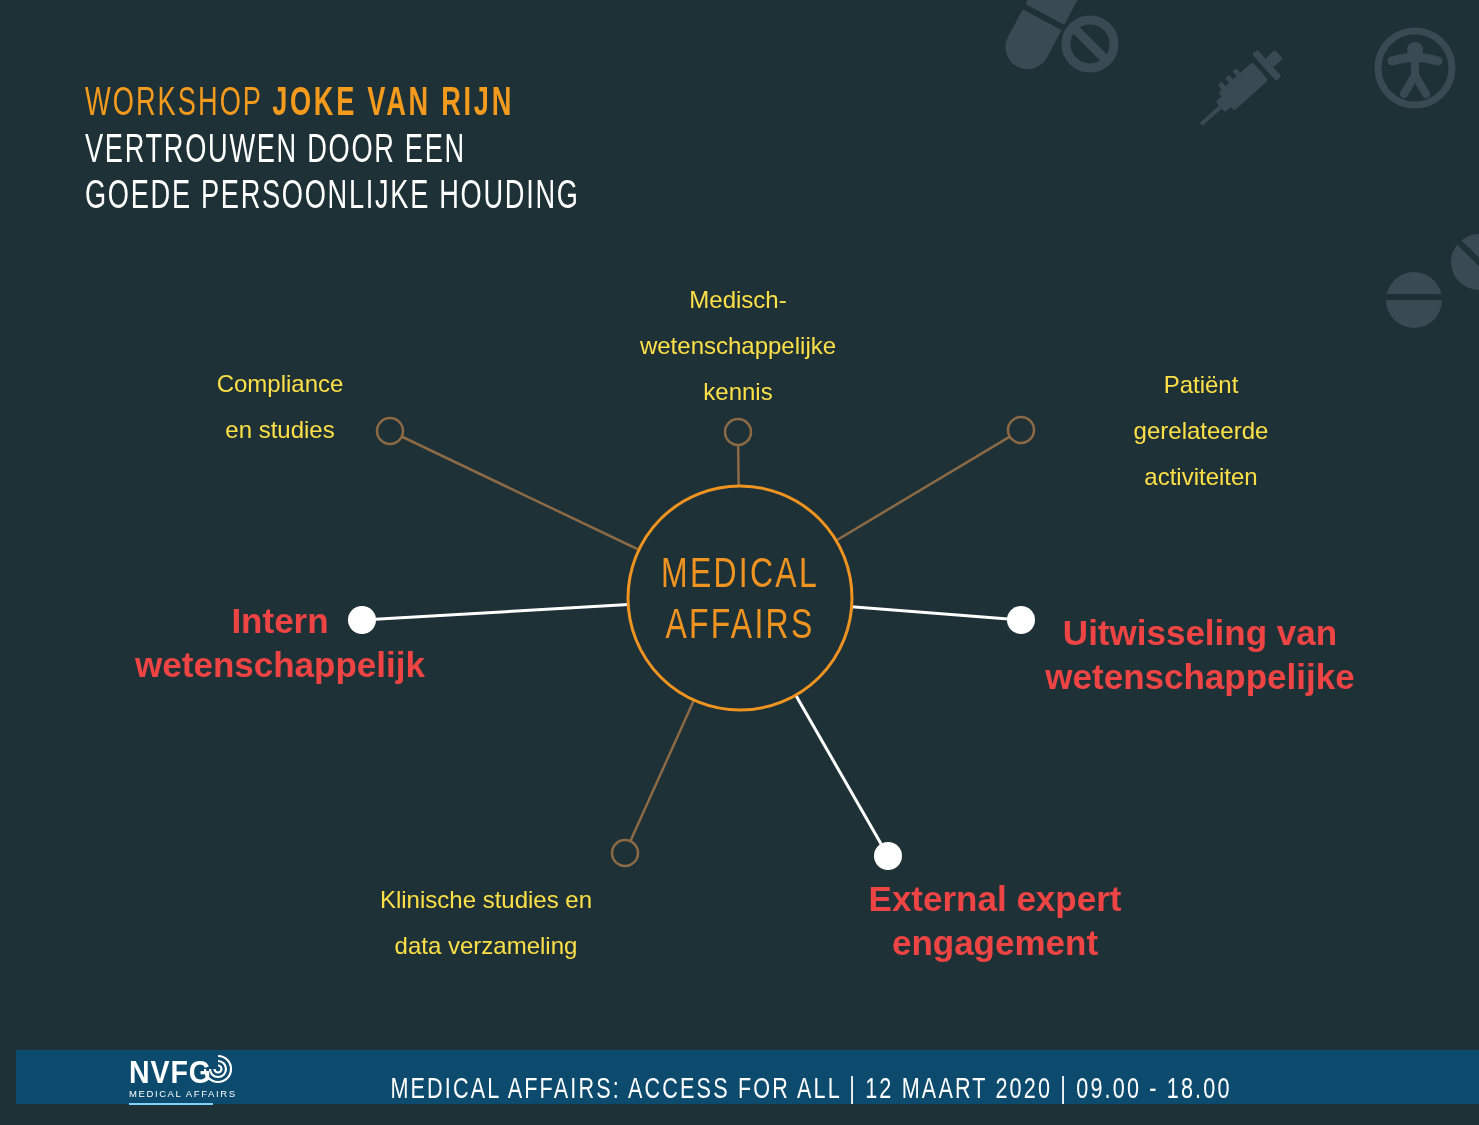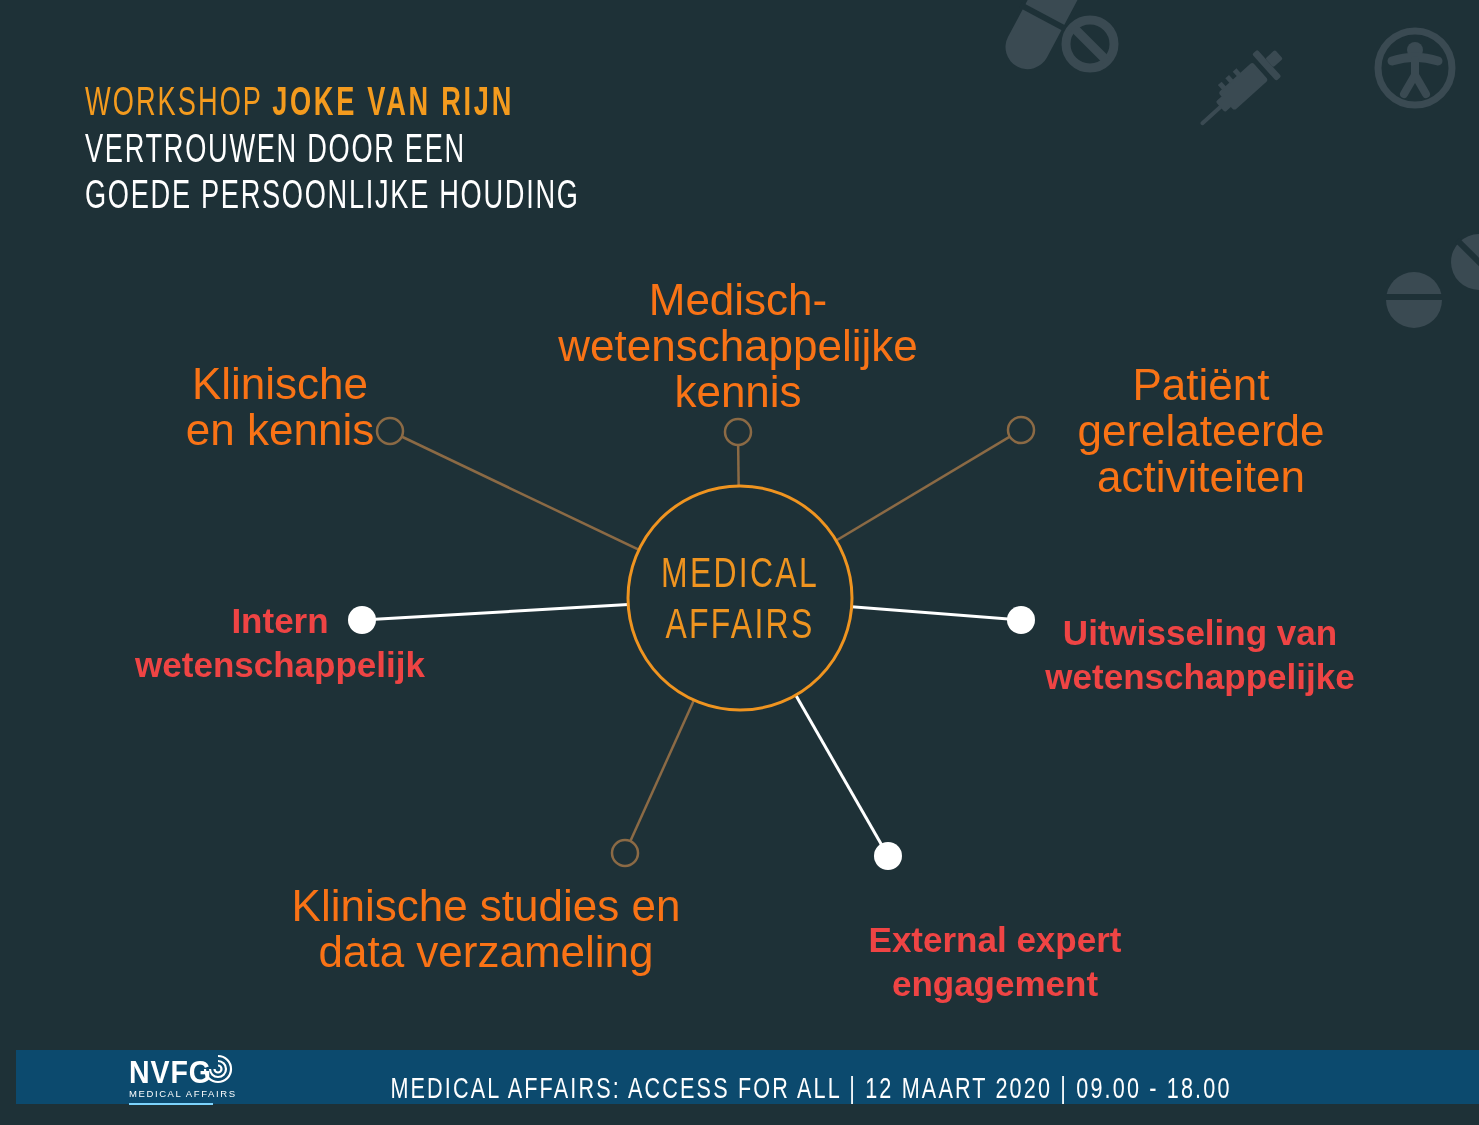--- a/index.html
+++ b/index.html
@@ -22,36 +22,36 @@
   .header .title-line {
     color:#ffffff; font-size:40px; line-height:46px;
     letter-spacing:2.5px; font-weight:400;
   }
   
   .diagram-svg { position:absolute; left:0; top:0; }
   .node-label {
     position:absolute; transform:translateX(-50%);
     text-align:center; white-space:nowrap;
   }
-  .muted  { color:#f97316; font-size:44px; line-height:46px; font-weight:400; }
+  .muted  { color:#fde047; font-size:24px; line-height:46px; font-weight:400; }
   .strong { color:#ef4444; font-size:35px; line-height:44px; font-weight:700; }
   .center-label {
     position:absolute; left:740px; top:547px;
     transform:scaleX(0.76) translateX(-50%); transform-origin:0 0;
     color:#ef9420; font-size:42px; line-height:51px; letter-spacing:3px;
     text-align:center; white-space:nowrap; font-weight:400;
   }
   
   .pos-compliance   { left:280px;  top:361px; }
   .pos-medisch      { left:738px;  top:277px; }
   .pos-patient      { left:1201px; top:362px; }
   .pos-intern       { left:280px;  top:599px; }
   .pos-uitwisseling { left:1200px; top:599px;margin-top:12px; }
-  .pos-klinische    { left:486px;  top:877px;margin-top:6px; }
-  .pos-external     { left:995px;  top:877px;margin-top:41px; }
+  .pos-klinische    { left:486px;  top:877px; }
+  .pos-external     { left:995px;  top:877px; }
   
   .footer {
     position:absolute; left:16px; top:1050px; width:1479px; height:54px;
     background:#0c4a6e;
   }
   .banner-text {
     position:absolute; left:795px; top:0; height:75px; line-height:75px;
     transform:scaleX(0.72) translateX(-50%); transform-origin:0 0;
     color:#ffffff; font-size:30px; letter-spacing:3px; white-space:nowrap;
     font-weight:400;
@@ -144,22 +144,22 @@
     <div class="title-line">VERTROUWEN DOOR EEN</div>
     <div class="title-line">GOEDE PERSOONLIJKE HOUDING</div>
   </div>
 
   <div class="center-label">
     <div>MEDICAL</div>
     <div>AFFAIRS</div>
   </div>
 
   <div class="node-label muted pos-compliance">
-    <div>Klinische</div>
-    <div>en kennis</div>
+    <div>Compliance</div>
+    <div>en studies</div>
   </div>
 
   <div class="node-label muted pos-medisch">
     <div>Medisch-</div>
     <div>wetenschappelijke</div>
     <div>kennis</div>
   </div>
 
   <div class="node-label muted pos-patient">
     <div>Patiënt</div>

